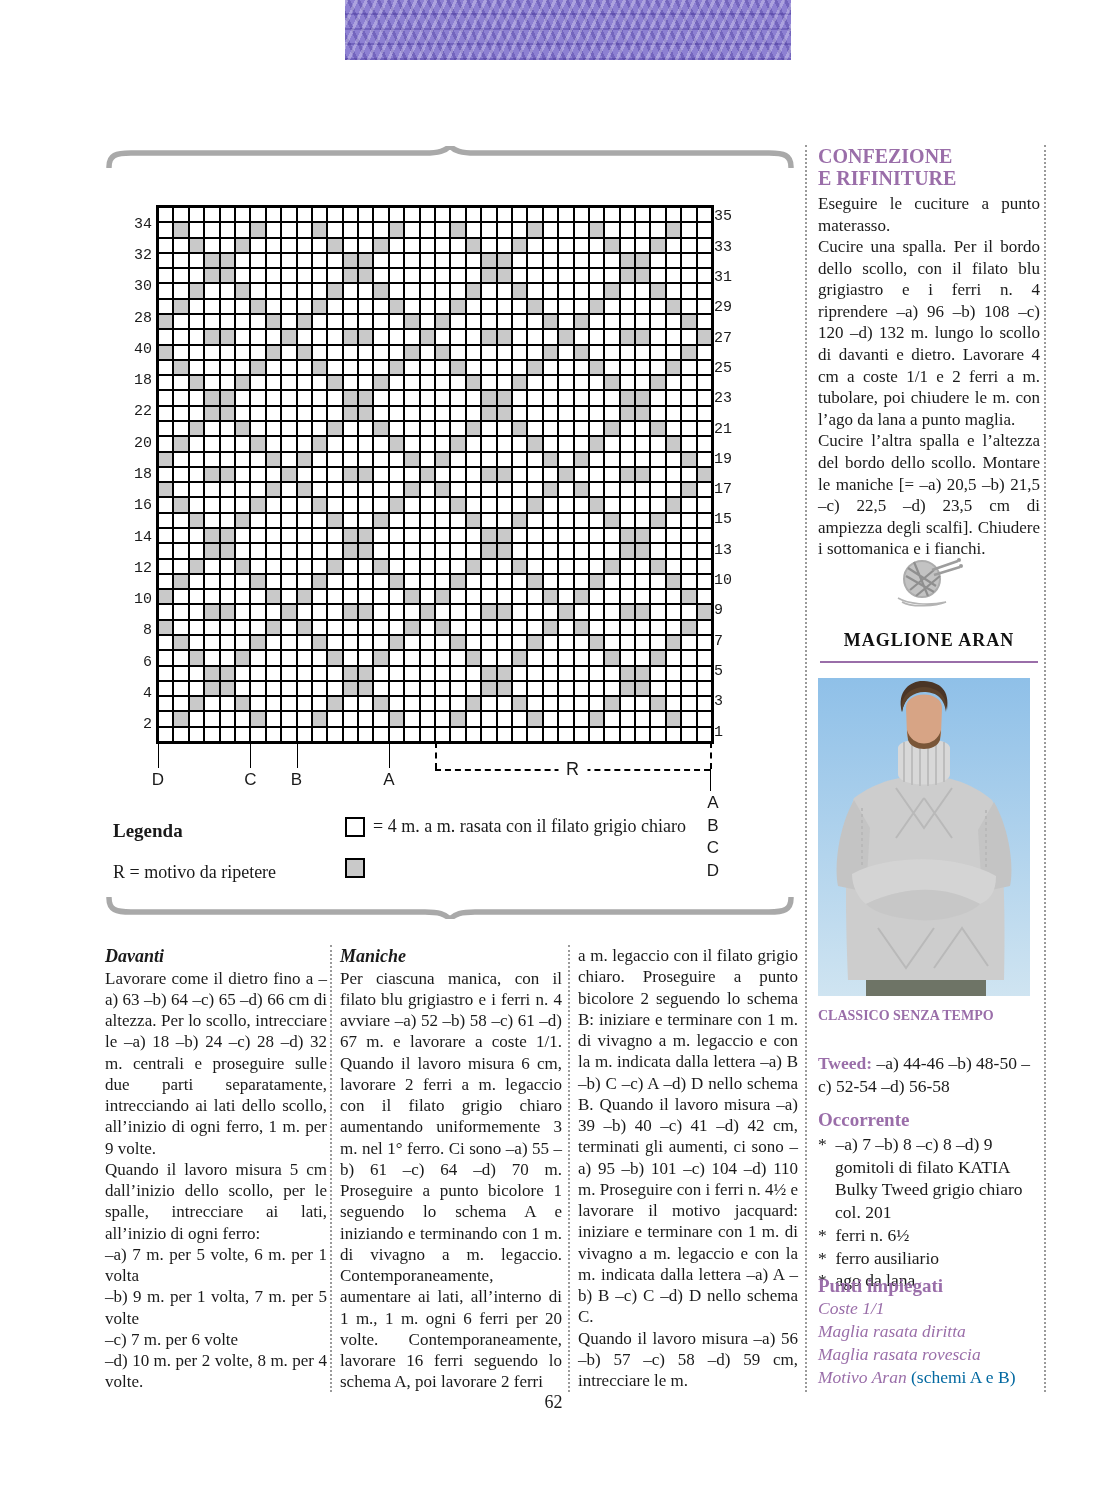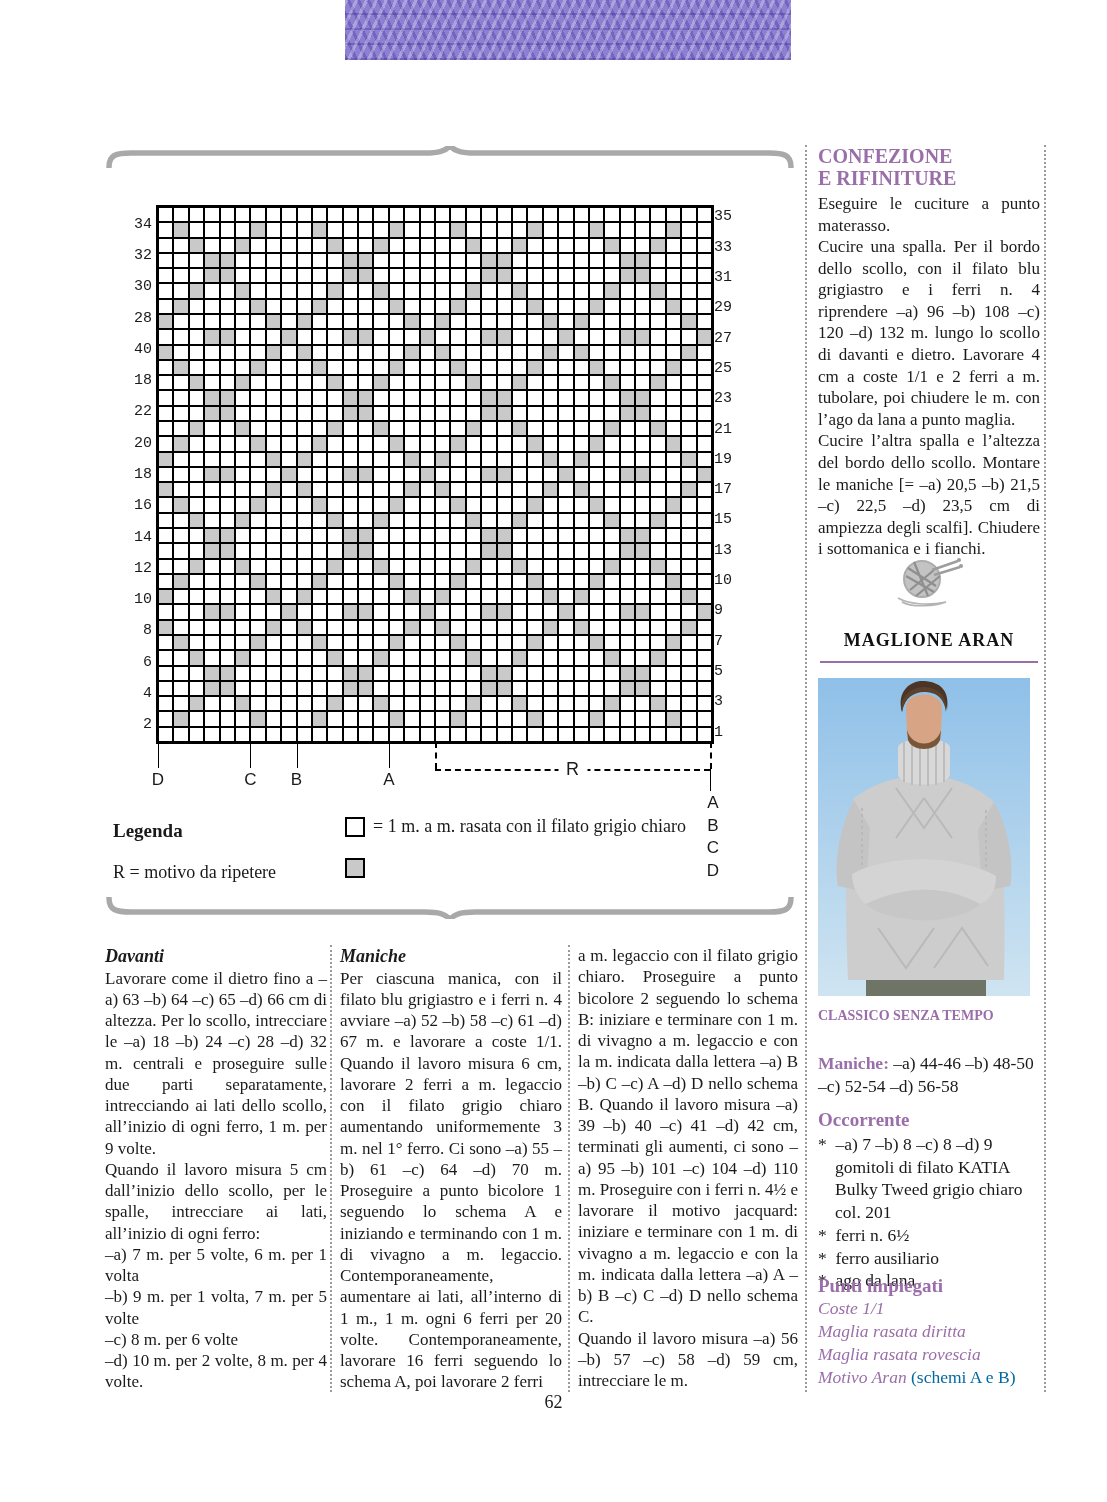--- a/index.html
+++ b/index.html
@@ -1471,21 +1471,21 @@
       <div>A</div>
       <div>B</div>
       <div>C</div>
       <div>D</div>
     </div>
 
   <div class="abs" id="legend-heading">Legenda</div>
   <div class="abs" id="legend-repeat">R = motivo da ripetere</div>
   <div class="abs legend-item" id="legend-item-0">
     <span class="swatch"></span>
-    <span>= 1 m. a m. rasata con il filato grigio chiaro</span>
+    <span>= 4 m. a m. rasata con il filato grigio chiaro</span>
   </div>
   <div class="abs legend-item" id="legend-item-1">
     <span class="swatch gray"></span>
   </div>
 
   <svg class="abs brace" id="brace-bottom" viewBox="0 0 690 22">
     <path d="M4,1 C4,13 11,15 26,15 L320,15 C334,15 340,17 345,22 C350,17 356,15 370,15 L664,15 C679,15 686,13 686,1" fill="none" stroke="#a9a9a9" stroke-width="5.5" stroke-linecap="round"></path>
   </svg>
 
   <div class="abs vdots" id="sep-1"></div>
@@ -1493,21 +1493,21 @@
   <div class="abs vdots" id="sep-3"></div>
   <div class="abs vdots" id="sep-4"></div>
 
   <div class="abs txtcol" id="col-davanti">
     <p class="col-heading">Davanti</p>
     <div>
         <p>Lavorare come il dietro fino a –a) 63 –b) 64 –c) 65 –d) 66 cm di altezza. Per lo scollo, intrecciare le –a) 18 –b) 24 –c) 28 –d) 32 m. centrali e proseguire sulle due parti separatamente, intrecciando ai lati dello scollo, all’inizio di ogni ferro, 1 m. per 9 volte.</p>
         <p>Quando il lavoro misura 5 cm dall’inizio dello scollo, per le spalle, intrecciare ai lati, all’inizio di ogni ferro:</p>
         <p>–a) 7 m. per 5 volte, 6 m. per 1 volta</p>
         <p>–b) 9 m. per 1 volta, 7 m. per 5 volte</p>
-        <p>–c) 8 m. per 6 volte</p>
+        <p>–c) 7 m. per 6 volte</p>
         <p>–d) 10 m. per 2 volte, 8 m. per 4 volte.</p>
       </div>
   </div>
   <div class="abs txtcol" id="col-maniche">
     <p class="col-heading">Maniche</p>
     <div>
         <p>Per ciascuna manica, con il filato blu grigiastro e i ferri n. 4 avviare –a) 52 –b) 58 –c) 61 –d) 67 m. e lavorare a coste 1/1. Quando il lavoro misura 6 cm, lavorare 2 ferri a m. legaccio con il filato grigio chiaro aumentando uniformemente 3 m. nel 1° ferro. Ci sono –a) 55 –b) 61 –c) 64 –d) 70 m. Proseguire a punto bicolore 1 seguendo lo schema A e iniziando e terminando con 1 m. di vivagno a m. legaccio. Contemporaneamente, aumentare ai lati, all’interno di 1 m., 1 m. ogni 6 ferri per 20 volte. Contemporaneamente, lavorare 16 ferri seguendo lo schema A, poi lavorare 2 ferri</p>
       </div>
   </div>
   <div class="abs txtcol" id="col-cont">
@@ -1576,21 +1576,21 @@
       <path d="M89,52 C94,70 118,70 123,52 L122,62 C118,74 94,74 90,62 Z" fill="#7a5638"></path>
 
       <path d="M84,34 C78,12 94,2 106,3 C122,4 132,12 129,32 C127,20 122,14 106,13 C94,13 87,20 84,34 Z" fill="#4a3526"></path>
       <path d="M84,34 C82,22 88,10 106,9 C124,10 130,22 128,34 C126,18 116,14 106,14 C96,14 86,20 84,34 Z" fill="#5b422c"></path>
     </svg>
   </div>
 
   <div class="abs sidebar purple-heading" id="classico-heading">CLASSICO SENZA TEMPO</div>
 
   <div class="abs sidebar" id="taglie-block">
-    <span class="inline-purple">Maniche:</span><span> –a) 44-46 –b) 48-50 –c) 52-54 –d) 56-58</span>
+    <span class="inline-purple">Tweed:</span><span> –a) 44-46 –b) 48-50 –c) 52-54 –d) 56-58</span>
   </div>
 
   <div class="abs sidebar" id="occorrente-block">
     <div class="purple-heading hd" style="font-size:19px">Occorrente</div>
     <div>
         <p class="occ-item">–a) 7 –b) 8 –c) 8 –d) 9 gomitoli di filato KATIA Bulky Tweed grigio chiaro col. 201</p>
         <p class="occ-item">ferri n. 6½</p>
         <p class="occ-item">ferro ausiliario</p>
         <p class="occ-item">ago da lana</p>
       </div>

